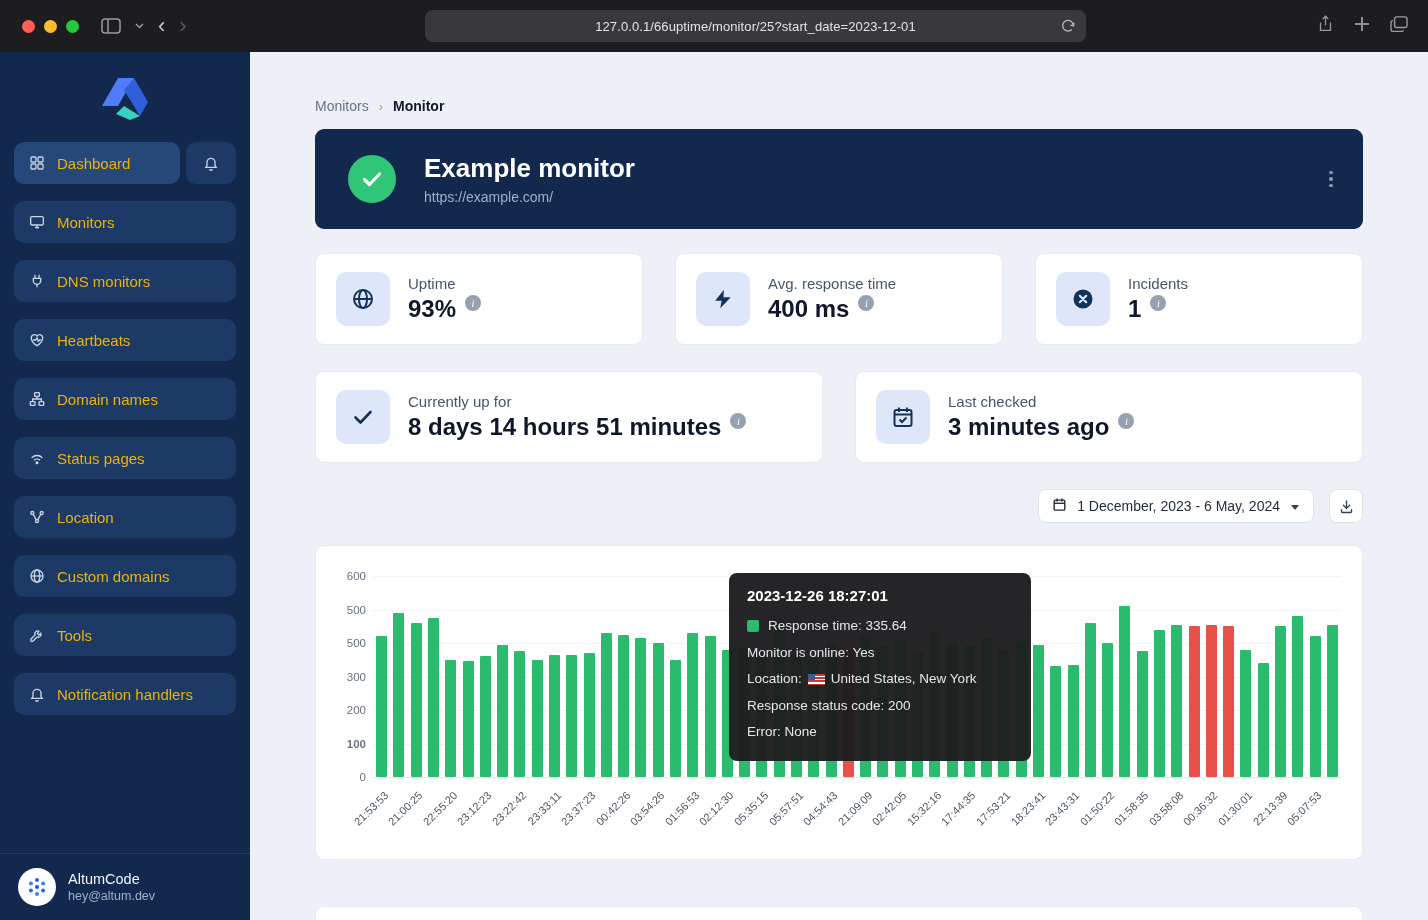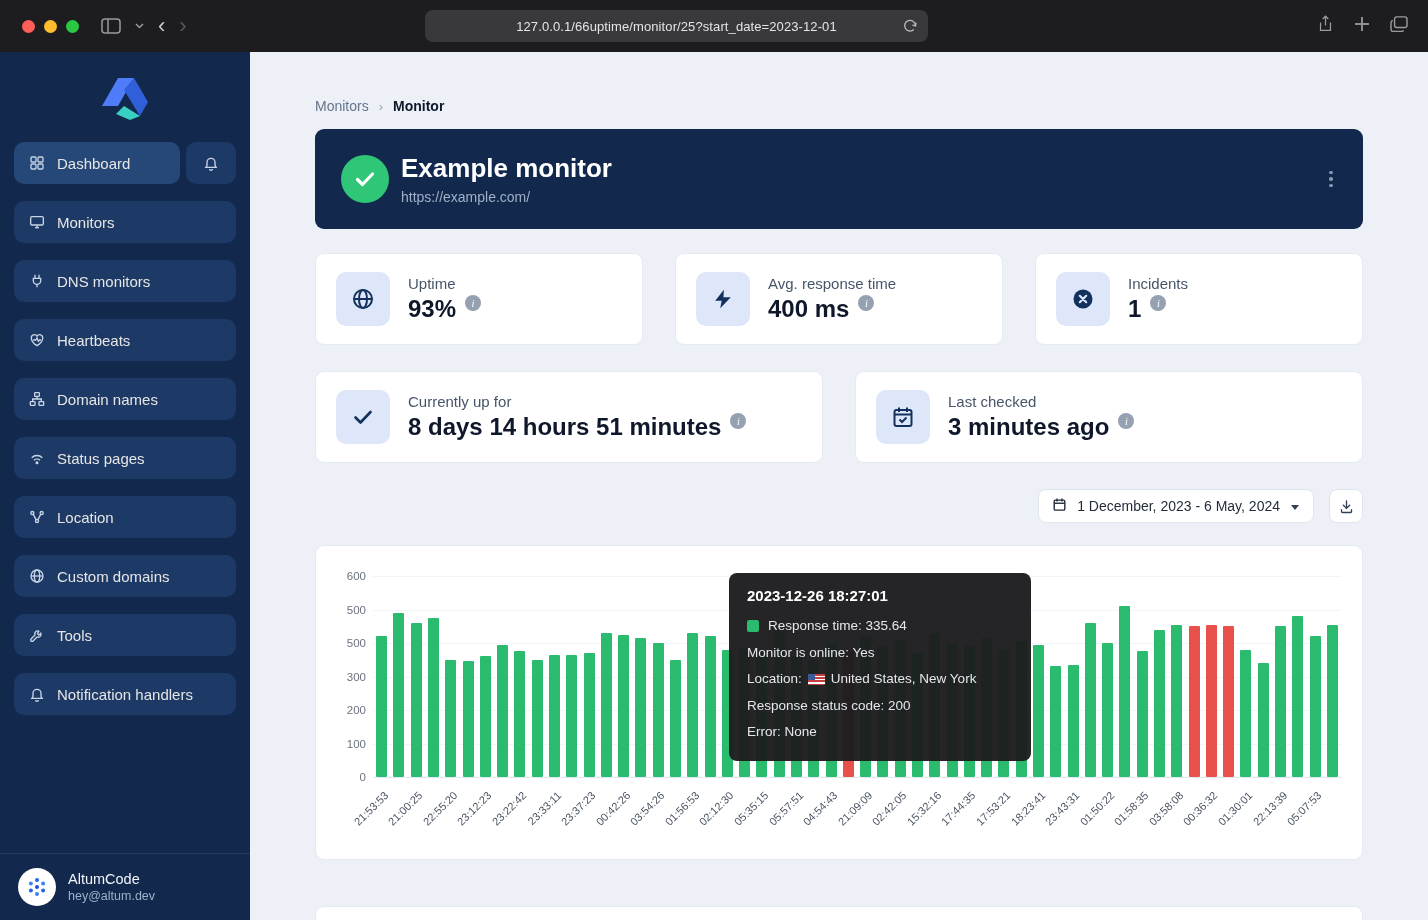--- a/index.html
+++ b/index.html
@@ -7,55 +7,55 @@
 
   
   .browser-bar { height:52px; background:#1d1d1f; display:flex; align-items:center; position:relative; }
   .traffic { display:flex; gap:9px; margin-left:22px; }
   .light { width:13px; height:13px; border-radius:50%; }
   .light.red{background:#ff5f57;} .light.yellow{background:#febc2e;} .light.green{background:#28c840;}
   .chrome-icons { display:flex; align-items:center; gap:14px; margin-left:22px; color:#9a9a9e; }
   .chrome-icons svg { display:block; }
   .nav-arrow { font-size:22px; line-height:1; color:#c9c9cc; cursor:default; }
   .nav-arrow.dim { color:#58585b; }
-  .url-pill { position:absolute; left:425px; top:10px; width:503px; height:32px; background:#39393c; border-radius:8px;
+  .url-pill { position:absolute; left:425px; top:10px; width:661px; height:32px; background:#39393c; border-radius:8px;
               display:flex; align-items:center; justify-content:center; }
   .url-text { color:#e4e4e6; font-size:13px; letter-spacing:.1px; }
   .reload { position:absolute; right:10px; top:7px; }
   .right-icons { position:absolute; right:20px; top:0; height:52px; display:flex; align-items:center; gap:20px; }
 
   
   .app { display:flex; height:868px; }
   .sidebar { width:250px; background:#12284c; height:100%; position:relative; flex-shrink:0; }
   .main { flex:1; height:100%; overflow:hidden; padding:0 65px; position:relative; }
 
   
   .logo-wrap { padding:24px 0 20px 0; display:flex; justify-content:center; }
   .nav { padding:0 14px; }
   .nav-row { display:flex; gap:6px; margin-bottom:17px; }
-  .nav-item { height:42px; border-radius:10px; background:#1d3a66; color:#e5e5e5; font-size:15px;
+  .nav-item { height:42px; border-radius:10px; background:#1d3a66; color:#eab308; font-size:15px;
               display:flex; align-items:center; gap:12px; padding:0 14px; cursor:pointer; width:100%; }
   .nav-item.active { background:#264878; }
   .nav-item.square { width:50px; flex-shrink:0; justify-content:center; padding:0; }
   .nav-item .ico { width:17px; height:17px; display:flex; align-items:center; justify-content:center; flex-shrink:0; }
   .sidebar-footer { position:absolute; bottom:0; left:0; right:0; border-top:1px solid rgba(255,255,255,.09);
                     padding:14px 18px; display:flex; align-items:center; gap:12px; }
   .avatar { width:38px; height:38px; border-radius:50%; background:#ffffff; display:flex; align-items:center; justify-content:center; }
   .footer-name { color:#f1f5f9; font-size:14.5px; }
   .footer-email { color:#9fb0c9; font-size:12.5px; margin-top:2px; }
 
   
   .breadcrumb { margin-top:46px; display:flex; align-items:center; gap:10px; font-size:14px; }
   .crumb-parent { color:#64748b; cursor:pointer; }
   .crumb-sep { color:#94a3b8; font-size:13px; }
   .crumb-current { color:#0f172a; font-weight:600; }
 
   
   .hero { margin-top:15px; height:100px; background:#12284c; border-radius:9px; display:flex; align-items:center;
-          padding:0 26px; gap:12px; position:relative; }
+          padding:0 33px; gap:28px; position:relative; }
   .hero-check { width:48px; height:48px; border-radius:50%; background:#30c677; display:flex; align-items:center; justify-content:center; flex-shrink:0; }
   .hero-title { color:#ffffff; font-size:26px; font-weight:600; }
   .hero-url { color:#9fb0c7; font-size:14px; margin-top:5px; }
   .kebab { position:absolute; right:22px; top:34px; width:20px; height:32px; display:flex; flex-direction:column; align-items:center;
            justify-content:center; gap:3px; cursor:pointer; }
   .kebab i { width:3.5px; height:3.5px; border-radius:50%; background:#8b97ad; }
 
   
   .stats-row { margin-top:24px; display:grid; grid-template-columns:1fr 1fr 1fr; gap:32px; }
   .wide-row { margin-top:26px; display:grid; grid-template-columns:1fr 1fr; gap:32px; }
@@ -446,21 +446,21 @@
             <line x1="12" y1="3" x2="12" y2="14"></line>
             <polyline points="7,10 12,15 17,10"></polyline>
             <path d="M4 17v3a1.5 1.5 0 001.5 1.5h13A1.5 1.5 0 0020 20v-3"></path>
           </svg>
       </div>
     </div>
 
     <div class="chart-card">
       <div class="y-labels" id="y-labels">
           <div class="y-lab" style="top: 195px;">0</div>
-          <div class="y-lab" style="top: 161.5px;">100</div>
+          <div class="y-lab" style="top: 161.5px; font-weight: bold;">100</div>
           <div class="y-lab" style="top: 128px;">200</div>
           <div class="y-lab" style="top: 94.5px;">300</div>
           <div class="y-lab" style="top: 61px;">500</div>
           <div class="y-lab" style="top: 27.5px;">500</div>
           <div class="y-lab" style="top: -6px;">600</div>
         </div>
       <div class="plot" id="plot">
           <div class="gridline zero" style="top: 201px;"></div>
           <div class="gridline" style="top: 167.5px;"></div>
           <div class="gridline" style="top: 134px;"></div>

